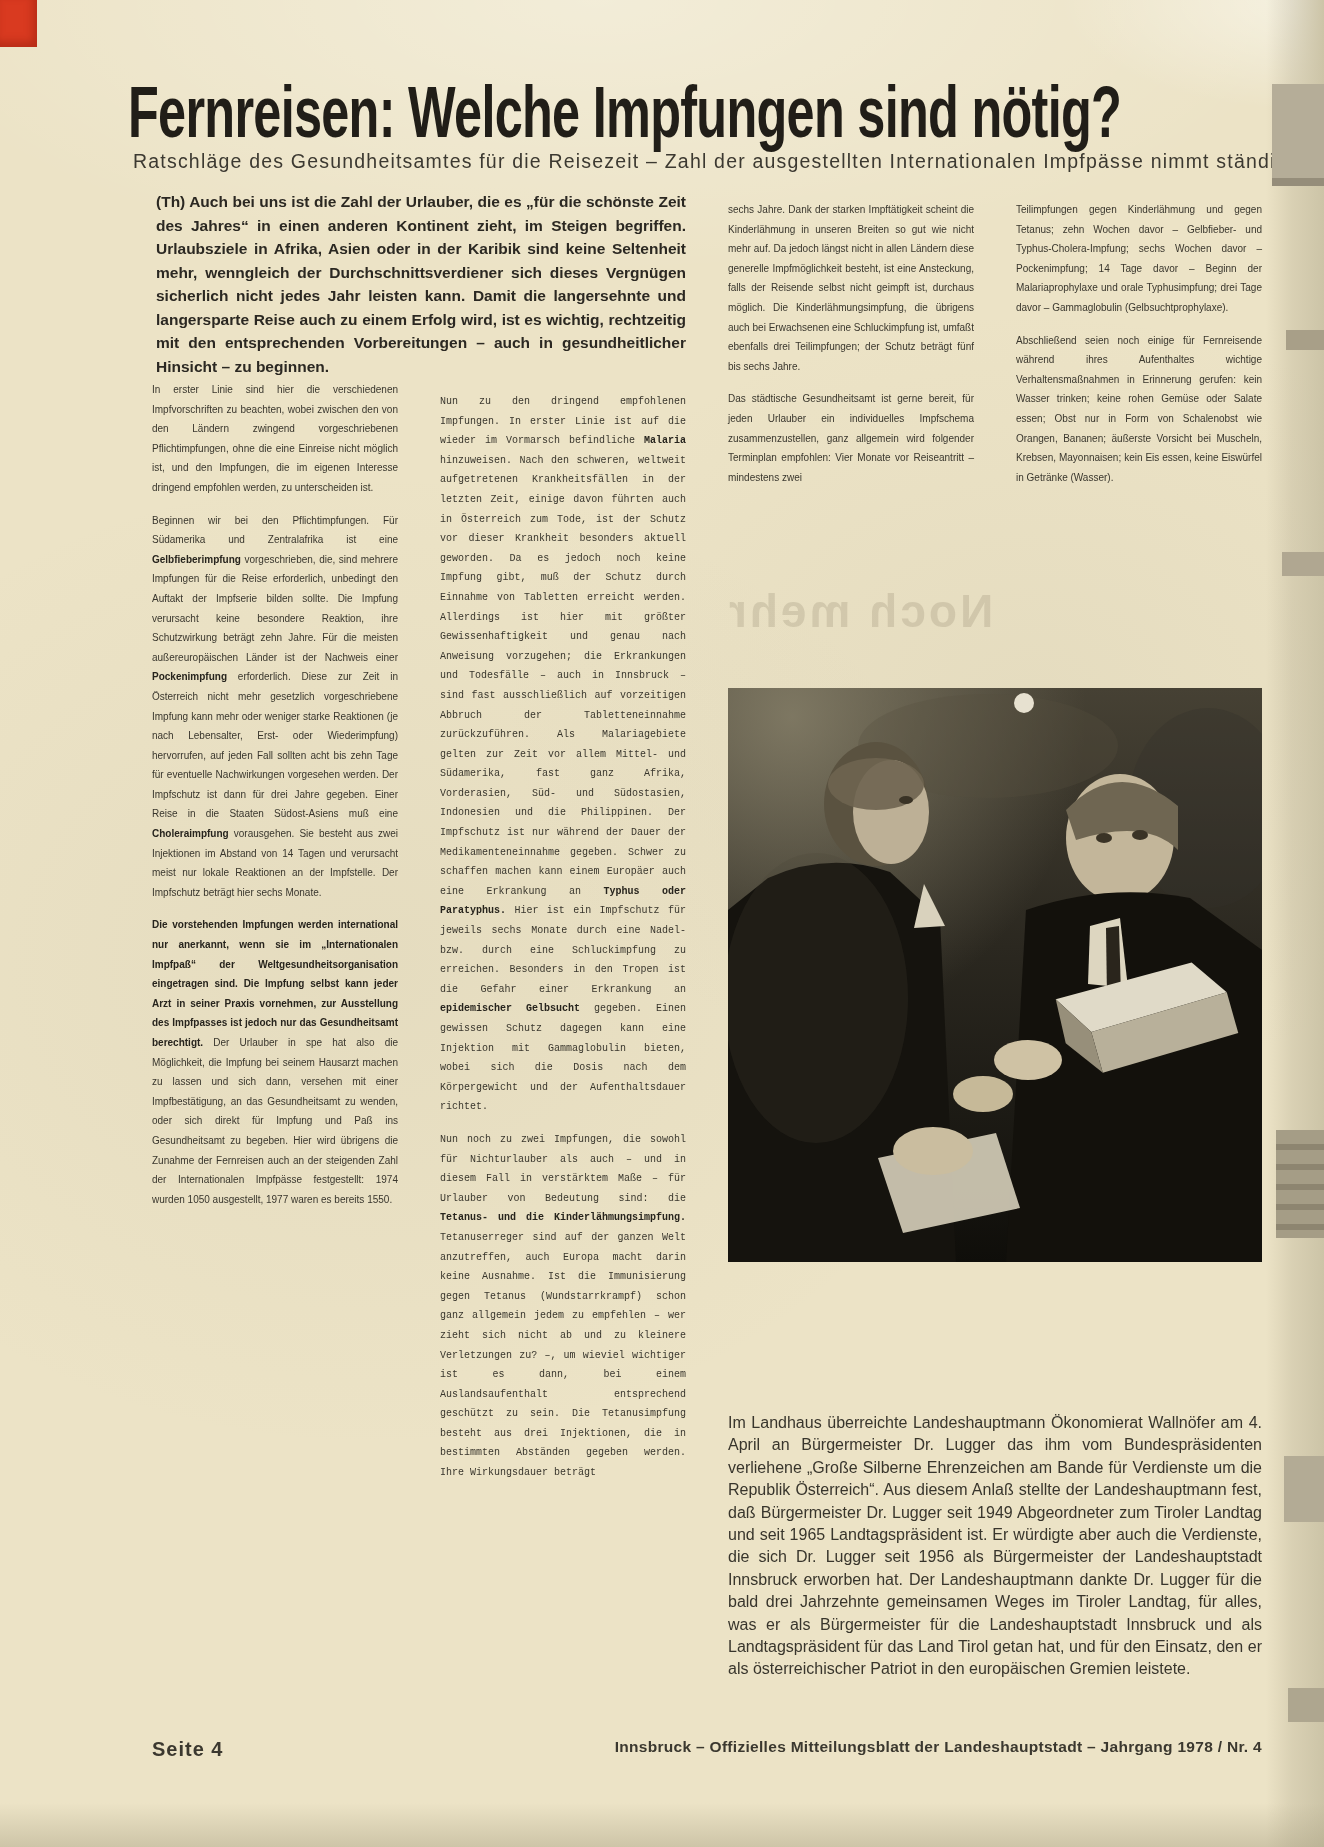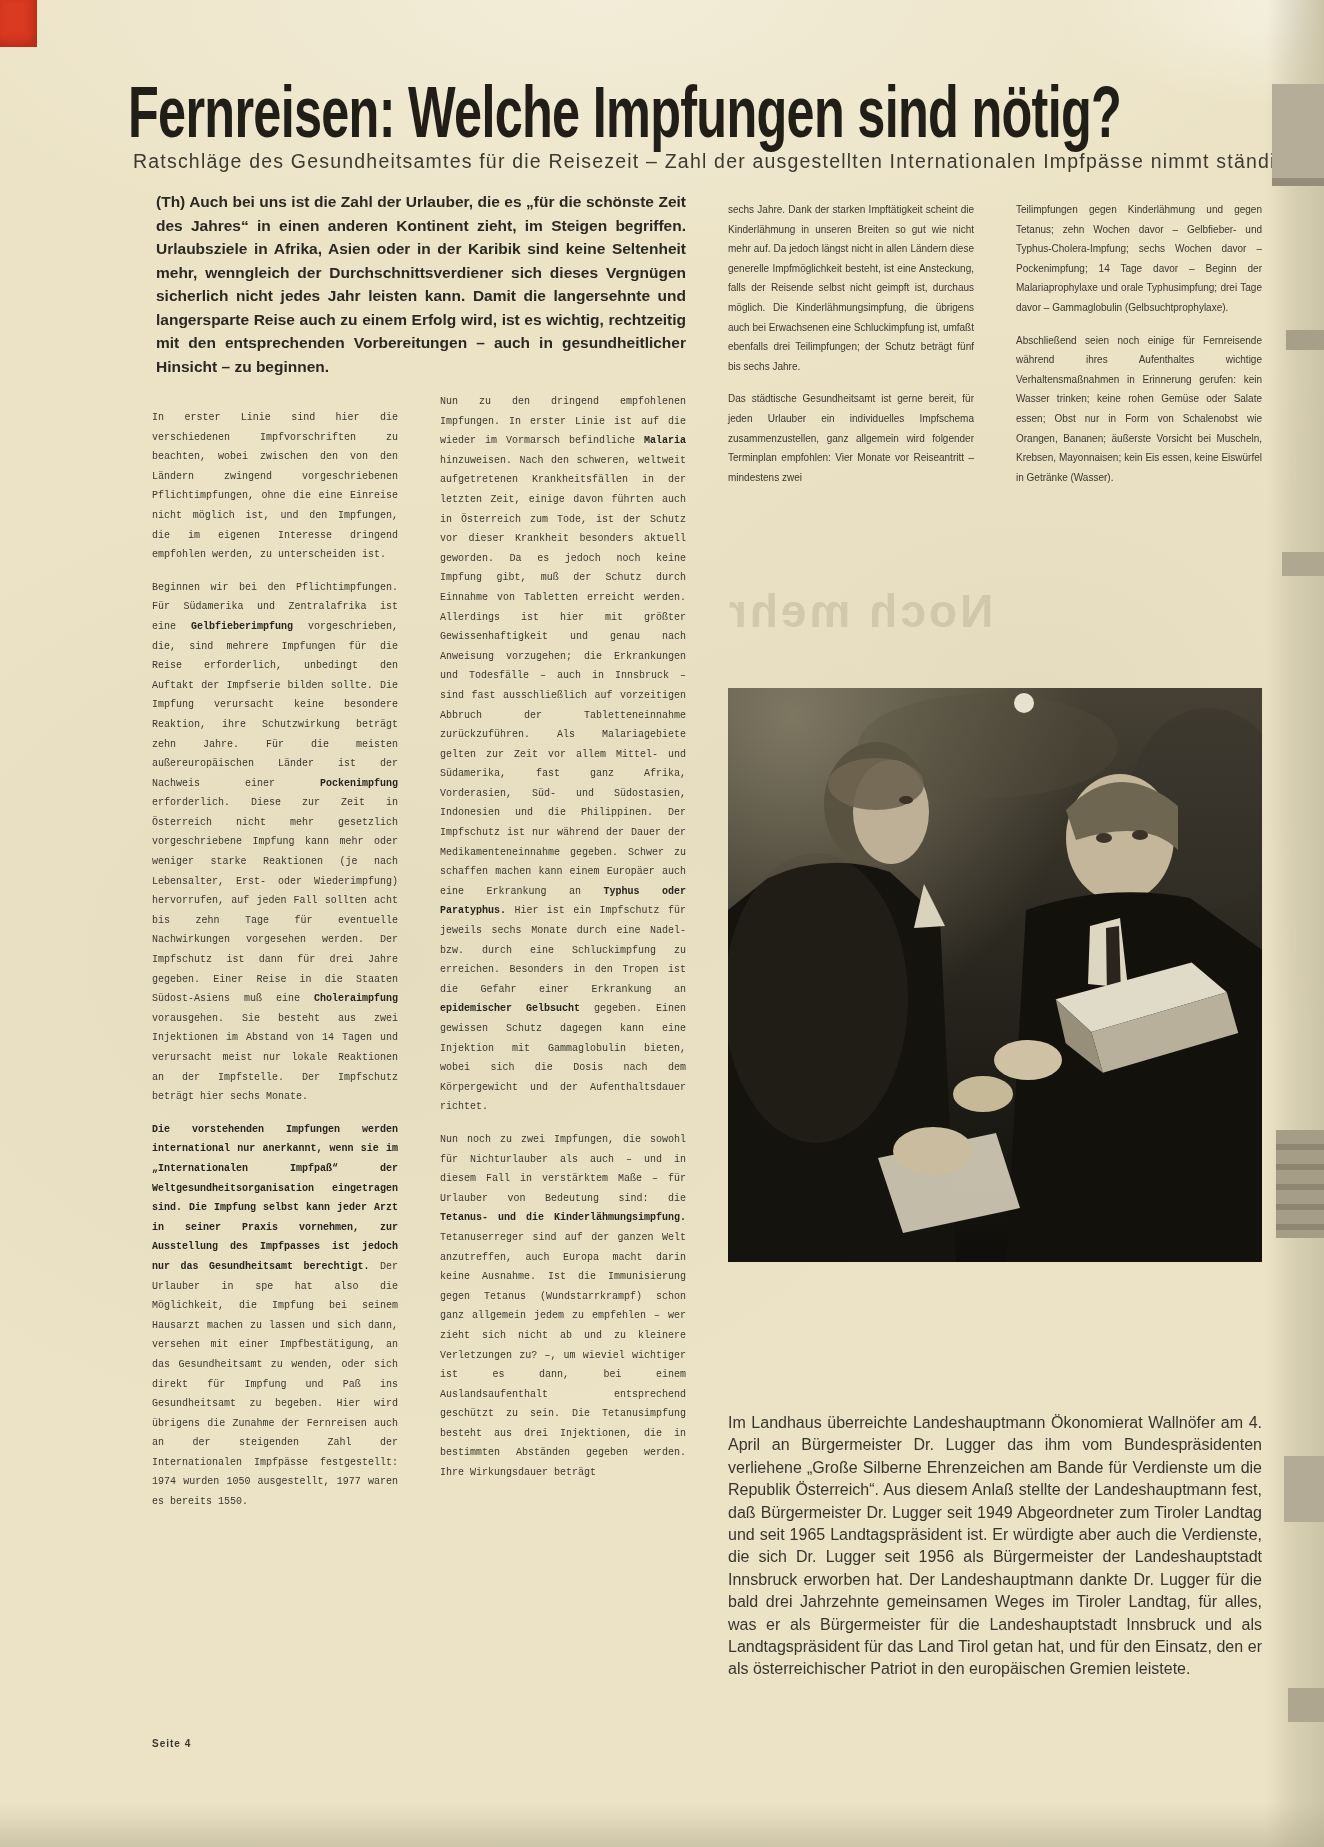--- a/index.html
+++ b/index.html
@@ -29,21 +29,21 @@
     font-size:15.5px;line-height:23.5px;font-weight:bold;color:#2b2822;
     text-align:justify;hyphens:auto;-webkit-hyphens:auto;
   }
   .col{
     position:absolute;width:246px;
     font-size:10px;line-height:19.6px;text-align:justify;color:#39362d;
     hyphens:auto;-webkit-hyphens:auto;overflow-wrap:break-word;
   }
   .col p{margin:0 0 13px 0;}
   .col b{font-weight:bold;color:#27241d;}
-  .col1{left:152px;top:408px;font-family:Liberation Mono, monospace;}
+  .col1{left:152px;top:380px;}
   .col2{left:440px;top:392px;font-family:Liberation Mono, monospace;}
   .col3{left:728px;top:200px;}
   .col4{left:1016px;top:200px;}
   .ghost{
     position:absolute;left:726px;top:584px;white-space:nowrap;
     font-size:46px;font-weight:bold;letter-spacing:3px;
     color:rgba(98,90,66,0.17);
     transform:scale(-1,1);transform-origin:50% 50%;
   }
   .photo{position:absolute;left:728px;top:688px;width:534px;height:574px;margin:0;}
@@ -52,21 +52,21 @@
     position:absolute;left:728px;top:1288px;width:534px;margin:0;
     font-size:40px;line-height:50px;font-weight:bold;color:#24211a;letter-spacing:-0.5px;
   }
   .article2{
     position:absolute;left:728px;top:1412px;width:534px;
     font-size:16px;line-height:22.4px;text-align:justify;color:#38352c;
     hyphens:auto;-webkit-hyphens:auto;
   }
   .article2 p{margin:0;}
   .credit{text-align:right;margin-top:-22px;}
-  .footer-left{position:absolute;left:152px;top:1738px;font-size:10px;font-weight:bold;color:#3b382f;letter-spacing:1px;}
+  .footer-left{position:absolute;left:152px;top:1738px;font-size:20px;font-weight:bold;color:#3b382f;letter-spacing:1px;}
   .footer-right{position:absolute;right:62px;top:1738px;font-size:15.5px;font-weight:bold;color:#3b382f;letter-spacing:0.3px;}
   .edge-right{position:absolute;right:0;top:0;width:58px;height:100%;
     background:linear-gradient(90deg, rgba(150,142,115,0) 0%, rgba(150,142,115,0.22) 45%, #ccc4a7 100%);}
   .edge-bottom{position:absolute;left:0;bottom:0;width:100%;height:44px;
     background:linear-gradient(0deg, rgba(168,160,130,0.45), rgba(168,160,130,0));}
   .art{position:absolute;}
   .a1{left:1272px;top:84px;width:52px;height:102px;background:#b5ad98;box-shadow:inset 0 -8px 0 rgba(90,84,66,0.35);}
   .a2{left:1286px;top:330px;width:38px;height:20px;background:#a89f88;}
   .a3{left:1282px;top:552px;width:42px;height:24px;background:#b0a791;}
   .a4{left:1276px;top:1130px;width:48px;height:108px;
@@ -159,20 +159,21 @@
       <ellipse cx="88" cy="310" rx="92" ry="145" fill="#494335" opacity="0.22"></ellipse>
     </svg>
   </figure>
 
 
   <div class="article2">
     <p>Im Landhaus überreichte Landeshauptmann Ökonomierat Wallnöfer am 4. April an Bürgermeister Dr. Lugger das ihm vom Bundespräsidenten verliehene „Große Silberne Ehrenzeichen am Bande für Verdienste um die Republik Österreich“. Aus diesem Anlaß stellte der Landeshauptmann fest, daß Bürgermeister Dr. Lugger seit 1949 Abgeordneter zum Tiroler Landtag und seit 1965 Landtagspräsident ist. Er würdigte aber auch die Verdienste, die sich Dr. Lugger seit 1956 als Bürgermeister der Landeshauptstadt Innsbruck erworben hat. Der Landeshauptmann dankte Dr. Lugger für die bald drei Jahrzehnte gemeinsamen Weges im Tiroler Landtag, für alles, was er als Bürgermeister für die Landeshauptstadt Innsbruck und als Landtagspräsident für das Land Tirol getan hat, und für den Einsatz, den er als österreichischer Patriot in den europäischen Gremien leistete.</p>
   </div>
 
   <div class="footer-left">Seite 4</div>
+  <div class="footer-right">Innsbruck – Offizielles Mitteilungsblatt der Landeshauptstadt – Jahrgang 1978 / Nr. 4</div>
 
   <div class="edge-right"></div>
   <div class="art a1"></div>
   <div class="art a2"></div>
   <div class="art a3"></div>
   <div class="art a4"></div>
   <div class="art a5"></div>
   <div class="art a6"></div>
   <div class="edge-bottom"></div>
 

